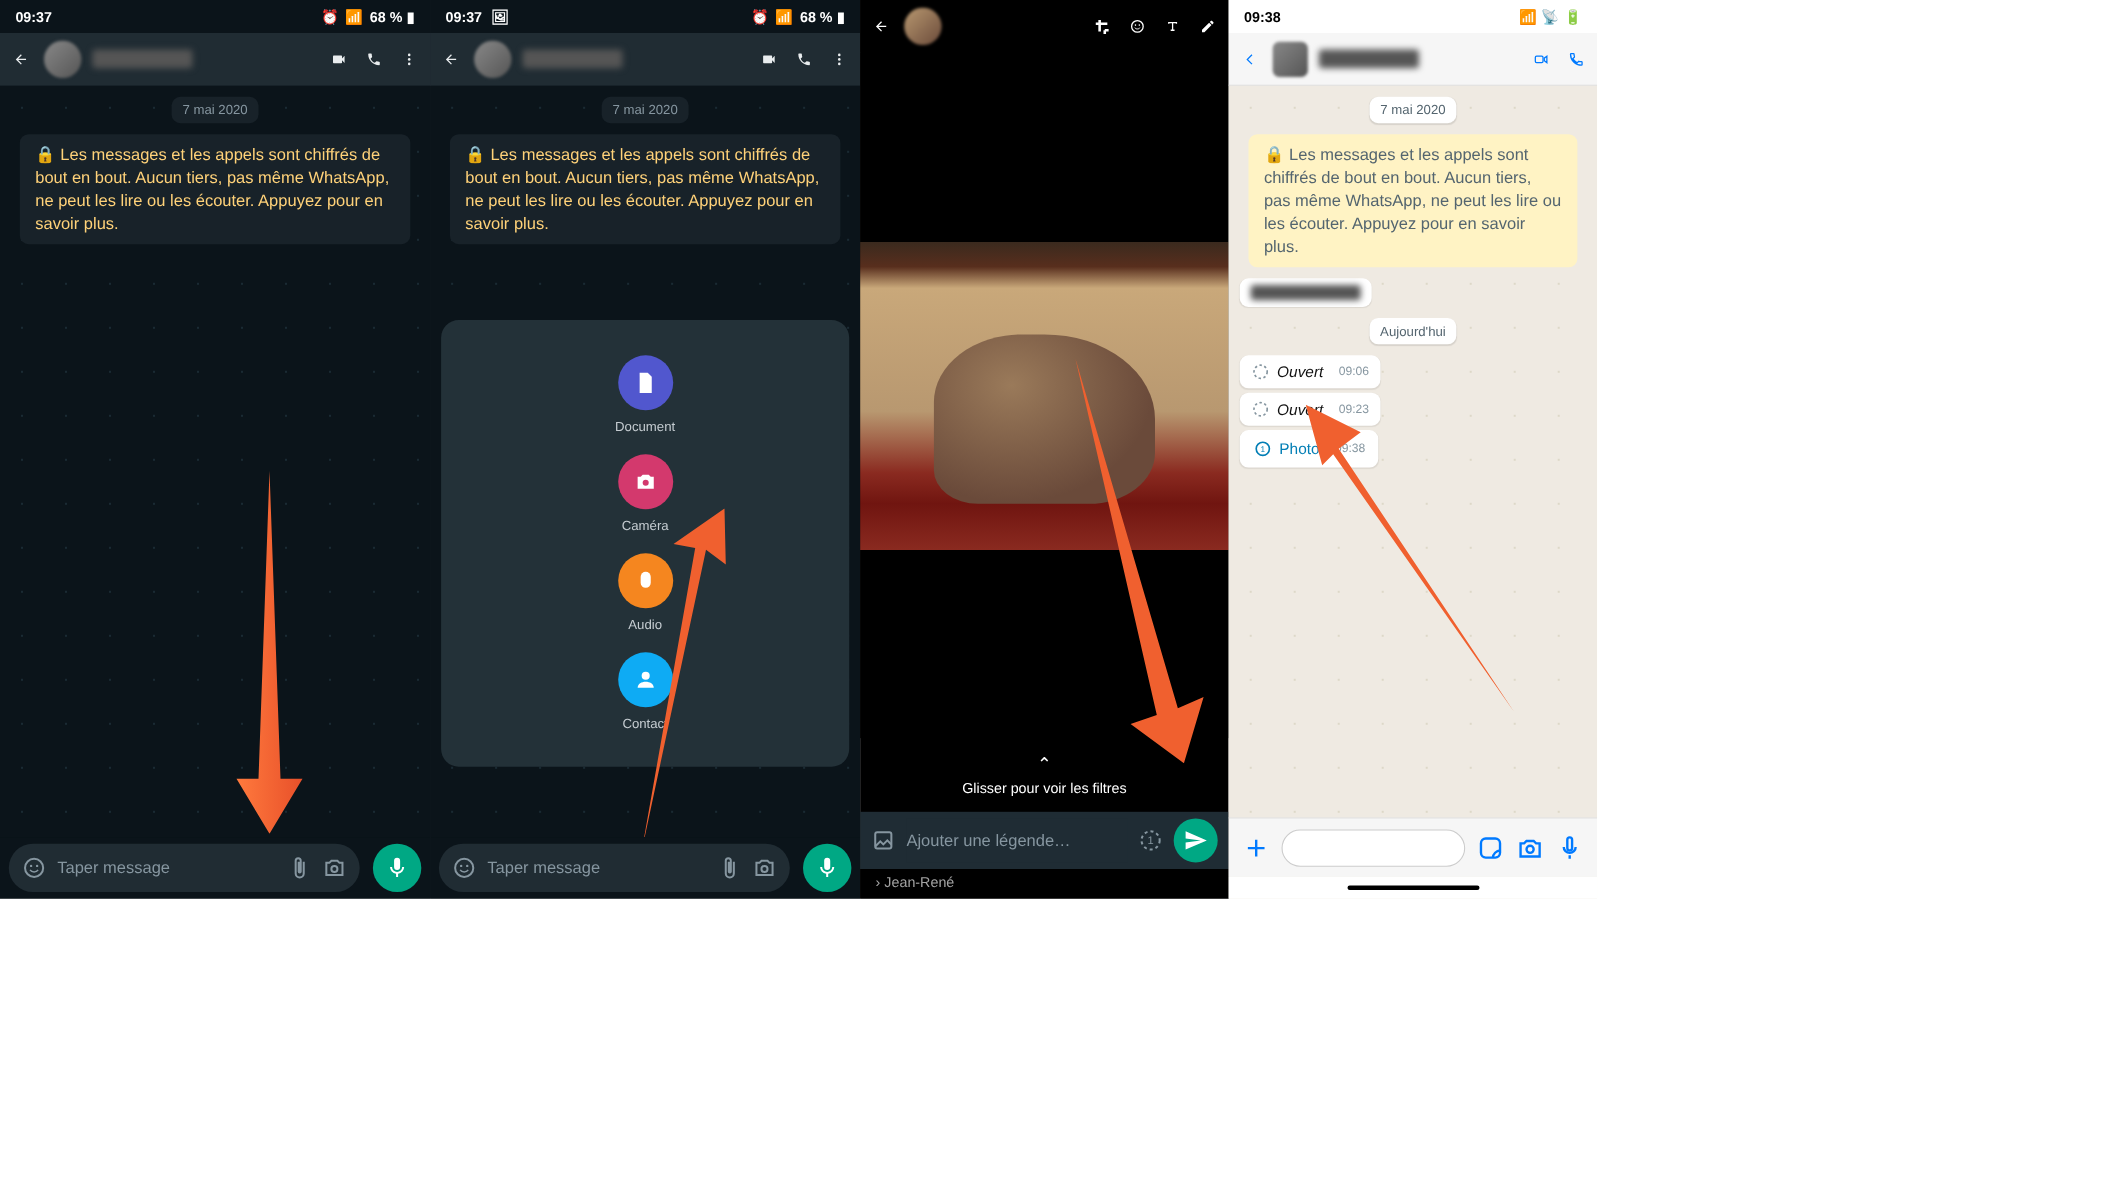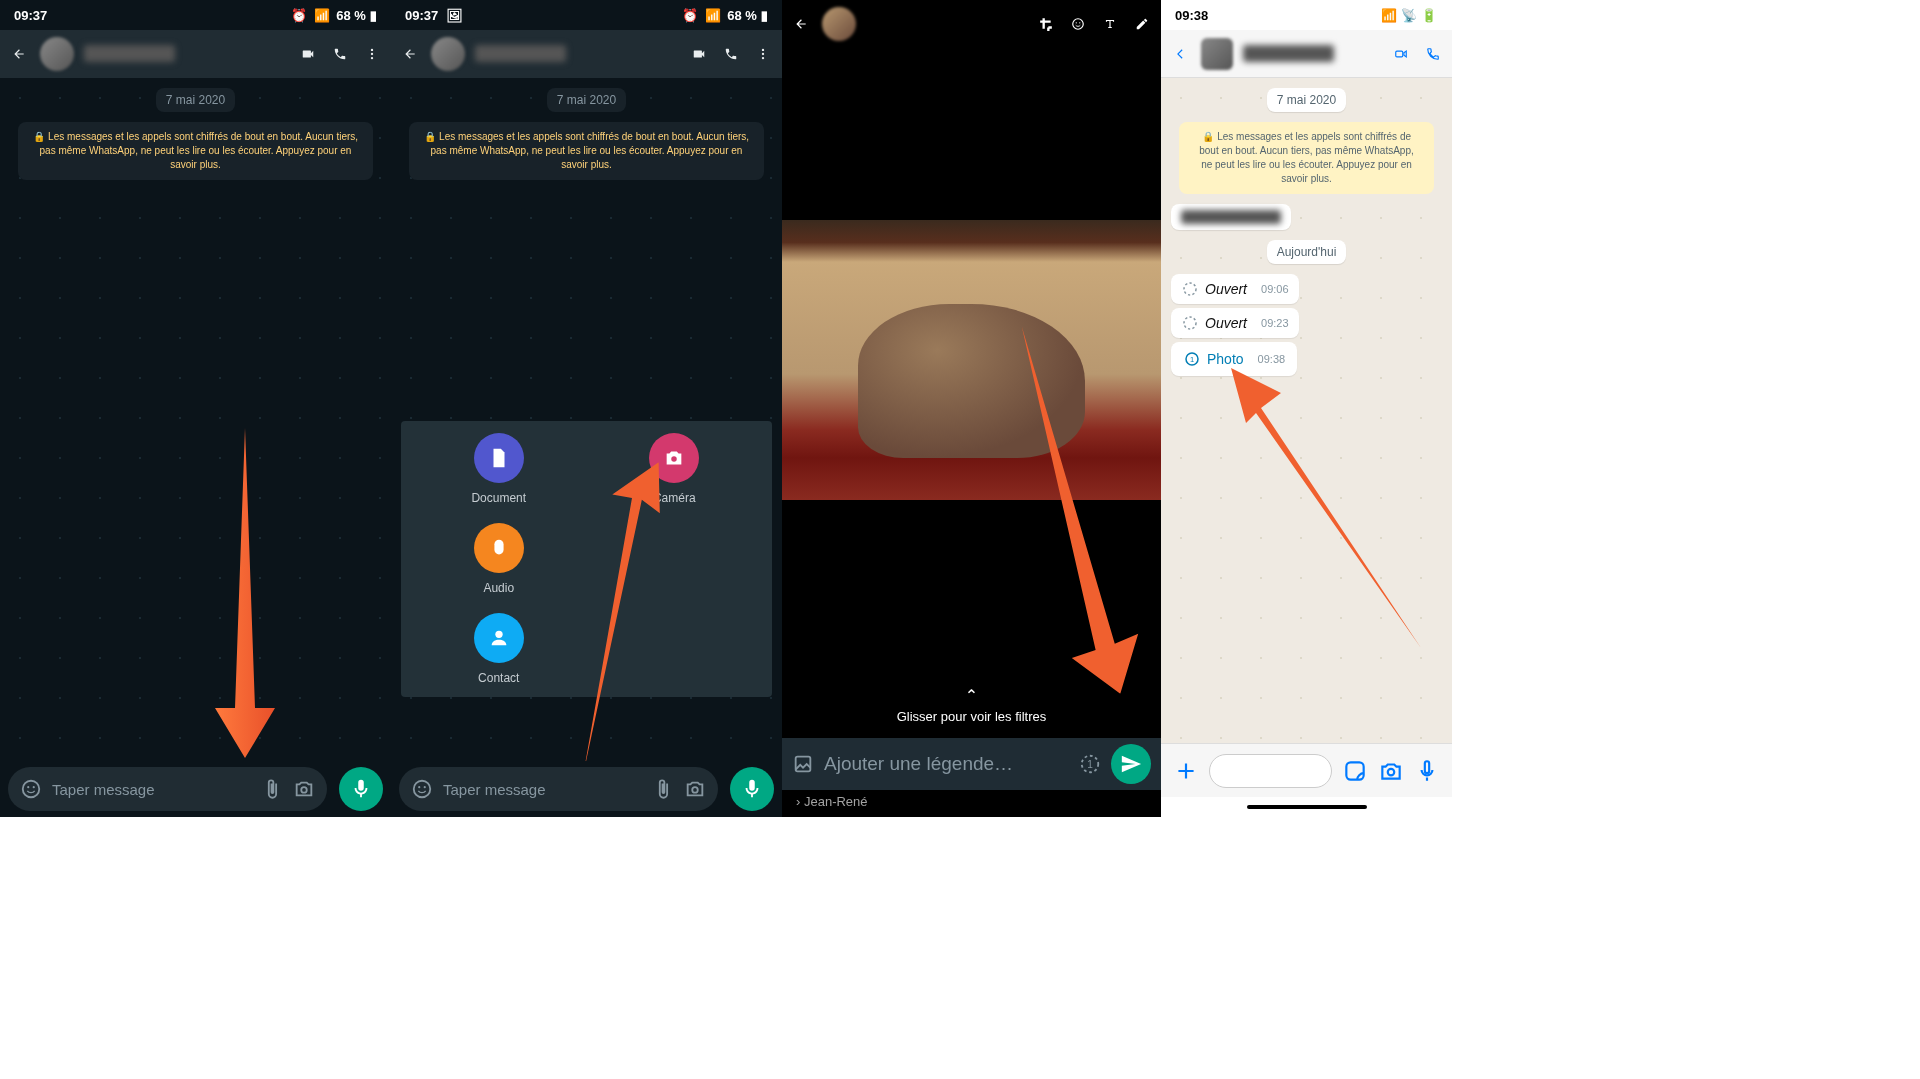--- a/index.html
+++ b/index.html
@@ -18,42 +18,42 @@
 .header.light-hdr{background:#f6f6f6;color:#007aff;border-bottom:1px solid #ddd}
 .avatar{width:34px;height:34px;border-radius:50%;background:linear-gradient(135deg,#888,#555);filter:blur(1.5px)}
 .name{font-size:16px;flex:1;color:#fff}
 .ios-name{color:#000;font-size:16px;font-weight:600}
 .hicon{width:22px;height:22px;fill:currentColor;padding:4px;cursor:pointer}
 .chat{flex:1;position:relative;overflow:hidden}
 .chat.dark-pattern{background:#0b141a;background-image:radial-gradient(circle,#1a2a33 1px,transparent 1px);background-size:40px 40px}
 .chat.light-pattern{background:#efeae2;background-image:radial-gradient(circle,#ddd8c8 1px,transparent 1px);background-size:40px 40px}
 .chip{background:#182229;color:#8696a0;font-size:12px;padding:5px 10px;border-radius:8px;margin:10px auto;width:fit-content}
 .chip.light-chip{background:#fff;color:#54656f;border:none;box-shadow:0 1px 1px rgba(0,0,0,.1)}
-.enc{background:#182229;color:#ffd279;font-size:10px;padding:8px 14px;border-radius:8px;margin:0 18px;text-align:center;line-height:1.4}
+.enc{background:#182229;color:#ffd279;font-size:15px;padding:8px 14px;border-radius:8px;margin:0 18px;text-align:left;line-height:1.4}
 .enc.light-enc{background:#fff3c4;color:#54656f}
 .inputbar{height:56px;display:flex;align-items:center;gap:12px;padding:0 8px}
 .inputbar.dark-ib{background:#0b141a}
 .pill{flex:1;height:44px;background:#202c33;border-radius:24px;display:flex;align-items:center;gap:10px;padding:0 12px;color:#8696a0}
 .pill input{flex:1;background:none;border:none;outline:none;color:#e9edef;font-size:15px}
 .pill input::placeholder{color:#8696a0}
 .pill-ic{width:22px;height:22px;fill:#8696a0}
 .fab{width:44px;height:44px;border-radius:50%;background:#00a884;display:flex;align-items:center;justify-content:center;cursor:pointer}
 .fab svg{width:22px;height:22px;fill:#fff}
-.sheet{position:absolute;bottom:64px;left:10px;right:10px;background:#233138;border-radius:4px;padding:12px 10px;display:grid;grid-template-columns:repeat(2,1fr);gap:18px 0}
+.sheet{position:absolute;bottom:64px;left:10px;right:10px;background:#233138;border-radius:16px;padding:32px 10px;display:grid;grid-template-columns:repeat(1,1fr);gap:18px 0}
 .sheet-item{display:flex;flex-direction:column;align-items:center;gap:8px;color:#c5ccd1;font-size:12px;cursor:pointer}
 .sheet-circ{width:50px;height:50px;border-radius:50%;display:flex;align-items:center;justify-content:center}
 .sheet-circ svg{width:22px;height:22px;fill:#fff}
 .arrow{position:absolute;pointer-events:none}
 .photo{flex:1;display:flex;flex-direction:column;justify-content:center;background:#000}
 .dog{width:100%;height:280px;background:linear-gradient(180deg,#3a2a1e 0%,#582e1d 8%,#c9a87a 15%,#b89870 55%,#8a2a20 75%,#701510 85%,#8a2a20 100%);position:relative}
 .dog::before{content:"";position:absolute;left:20%;top:30%;width:60%;height:55%;background:radial-gradient(ellipse at 35% 30%,#9a7a5a,#6a4a3a 70%);border-radius:40% 50% 30% 20%}
 .filters{text-align:center;color:#fff;font-size:13px;padding:14px 0}
 .capbar{height:52px;display:flex;align-items:center;gap:10px;padding:0 10px;background:#1f2c34}
 .cappill{flex:1;height:40px;background:#1f2c34;border:none;color:#8696a0;font-size:15px;display:flex;align-items:center;gap:10px}
-.cappill input{flex:1;background:none;border:none;outline:none;color:#fff;font-size:19px}
+.cappill input{flex:1;background:none;border:none;outline:none;color:#fff;font-size:15px}
 .cappill input::placeholder{color:#8696a0}
 .recip{background:#000;color:#a3a3a3;text-align:left;font-size:13px;padding:4px 14px 8px}
 .msg{background:#fff;border-radius:8px;padding:6px 10px;margin:4px 10px;width:fit-content;font-size:14px;display:flex;align-items:center;gap:6px;box-shadow:0 1px 1px rgba(0,0,0,.08)}
 .msg .time{font-size:11px;color:#8696a0;margin-left:8px}
 .msg-ic{width:18px;height:18px;stroke:#8696a0;fill:none;stroke-width:2}
 .ios-input{height:54px;background:#f6f6f6;display:flex;align-items:center;gap:10px;padding:0 12px;border-top:1px solid #ddd}
 .ios-pill{flex:1;height:34px;border:1px solid #ccc;border-radius:18px;background:#fff}
 .ios-ic{width:26px;height:26px;stroke:#007aff;fill:none;stroke-width:2;cursor:pointer}
 .home-ind{height:20px;background:#fff;display:flex;justify-content:center;align-items:center}
 .home-ind div{width:120px;height:4px;background:#000;border-radius:3px}

